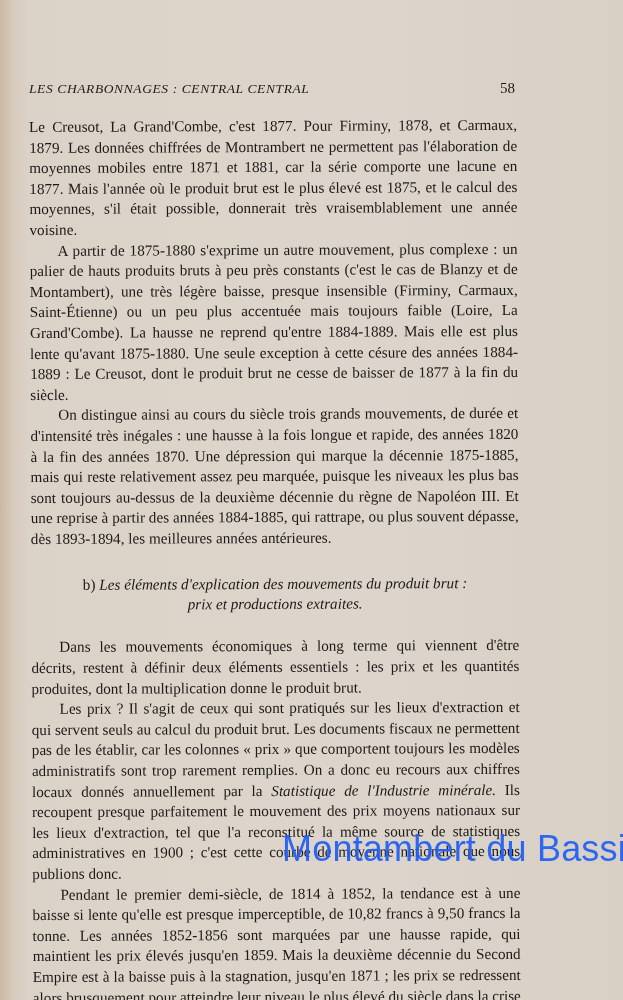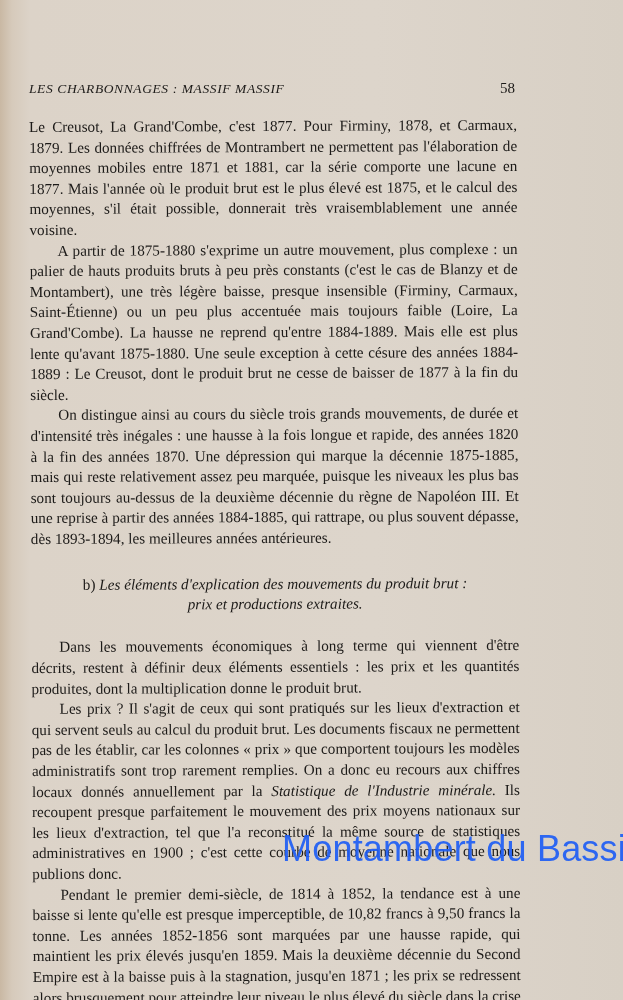--- a/index.html
+++ b/index.html
@@ -40,21 +40,21 @@
       white-space: nowrap; letter-spacing: 0.2px;
     }
     em { font-style: italic; }
   </style>
 </head>
 <body>
 
 <div class="page">
 
   <div class="running-head">
-    <span class="title">LES CHARBONNAGES : MASSIF MASSIF</span>
+    <span class="title">LES CHARBONNAGES : CENTRAL CENTRAL</span>
     <span class="num">58</span>
   </div>
 
   <div class="body-text">
     <p>Le Creusot, La Grand'Combe, c'est 1877. Pour Firminy, 1878, et Carmaux, 1879. Les données chiffrées de Montrambert ne permettent pas l'élaboration de moyennes mobiles entre 1871 et 1881, car la série comporte une lacune en 1877. Mais l'année où le produit brut est le plus élevé est 1875, et le calcul des moyennes, s'il était possible, donnerait très vraisemblablement une année voisine.</p>
     <p class="indent">A partir de 1875-1880 s'exprime un autre mouvement, plus complexe : un palier de hauts produits bruts à peu près constants (c'est le cas de Blanzy et de Montambert), une très légère baisse, presque insensible (Firminy, Carmaux, Saint-Étienne) ou un peu plus accentuée mais toujours faible (Loire, La Grand'Combe). La hausse ne reprend qu'entre 1884-1889. Mais elle est plus lente qu'avant 1875-1880. Une seule exception à cette césure des années 1884-1889 : Le Creusot, dont le produit brut ne cesse de baisser de 1877 à la fin du siècle.</p>
     <p class="indent">On distingue ainsi au cours du siècle trois grands mouvements, de durée et d'intensité très inégales : une hausse à la fois longue et rapide, des années 1820 à la fin des années 1870. Une dépression qui marque la décennie 1875-1885, mais qui reste relativement assez peu marquée, puisque les niveaux les plus bas sont toujours au-dessus de la deuxième décennie du règne de Napoléon III. Et une reprise à partir des années 1884-1885, qui rattrape, ou plus souvent dépasse, dès 1893-1894, les meilleures années antérieures.</p>
 
     <div class="section-heading">
       <div>

